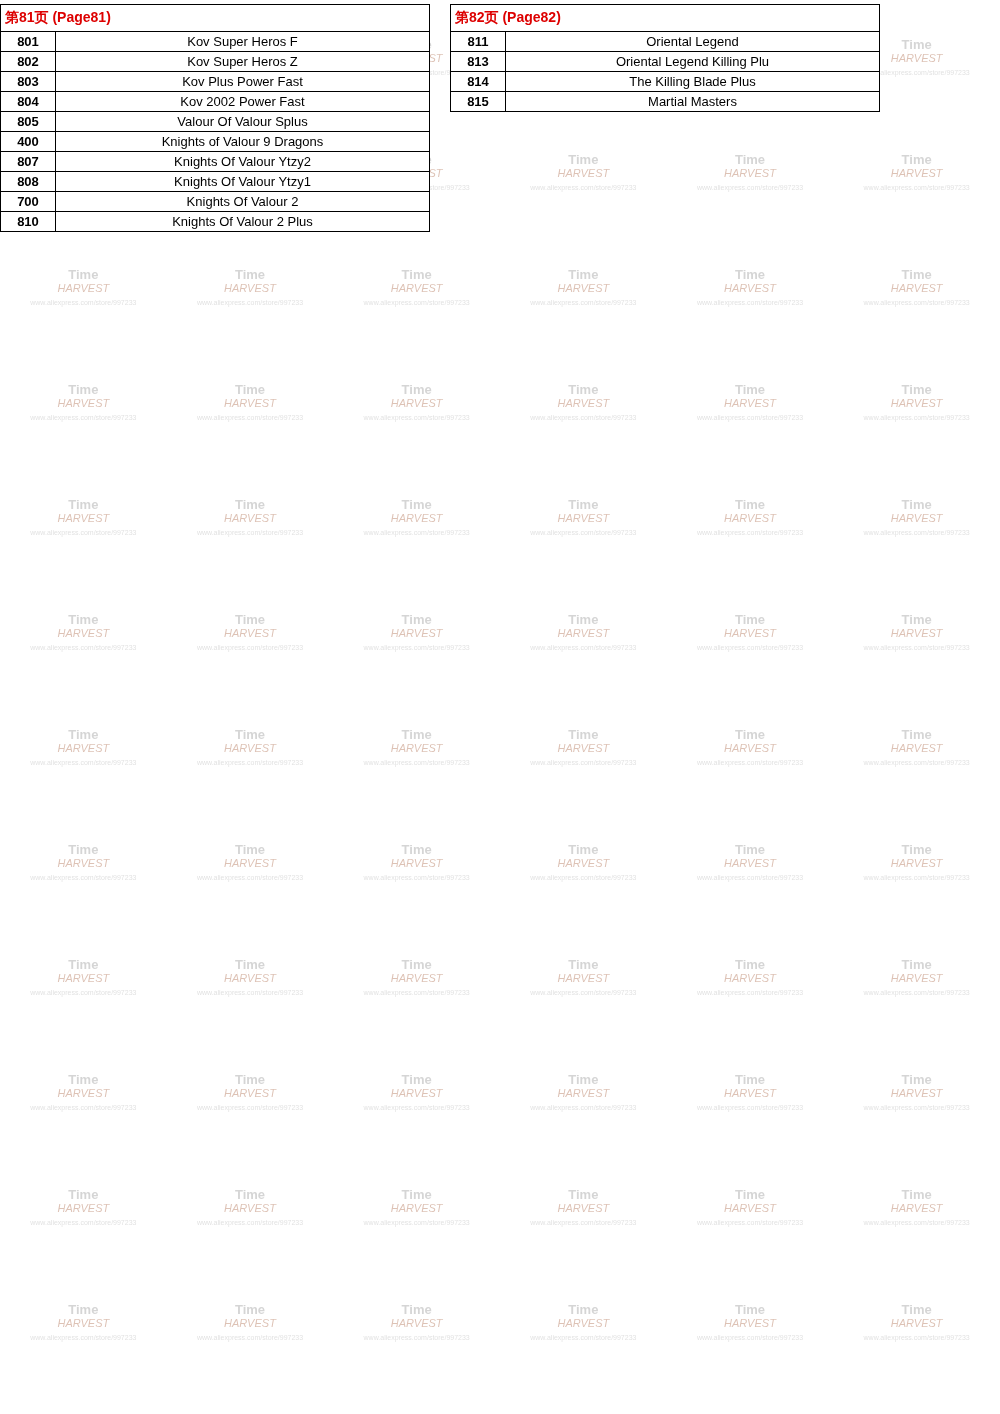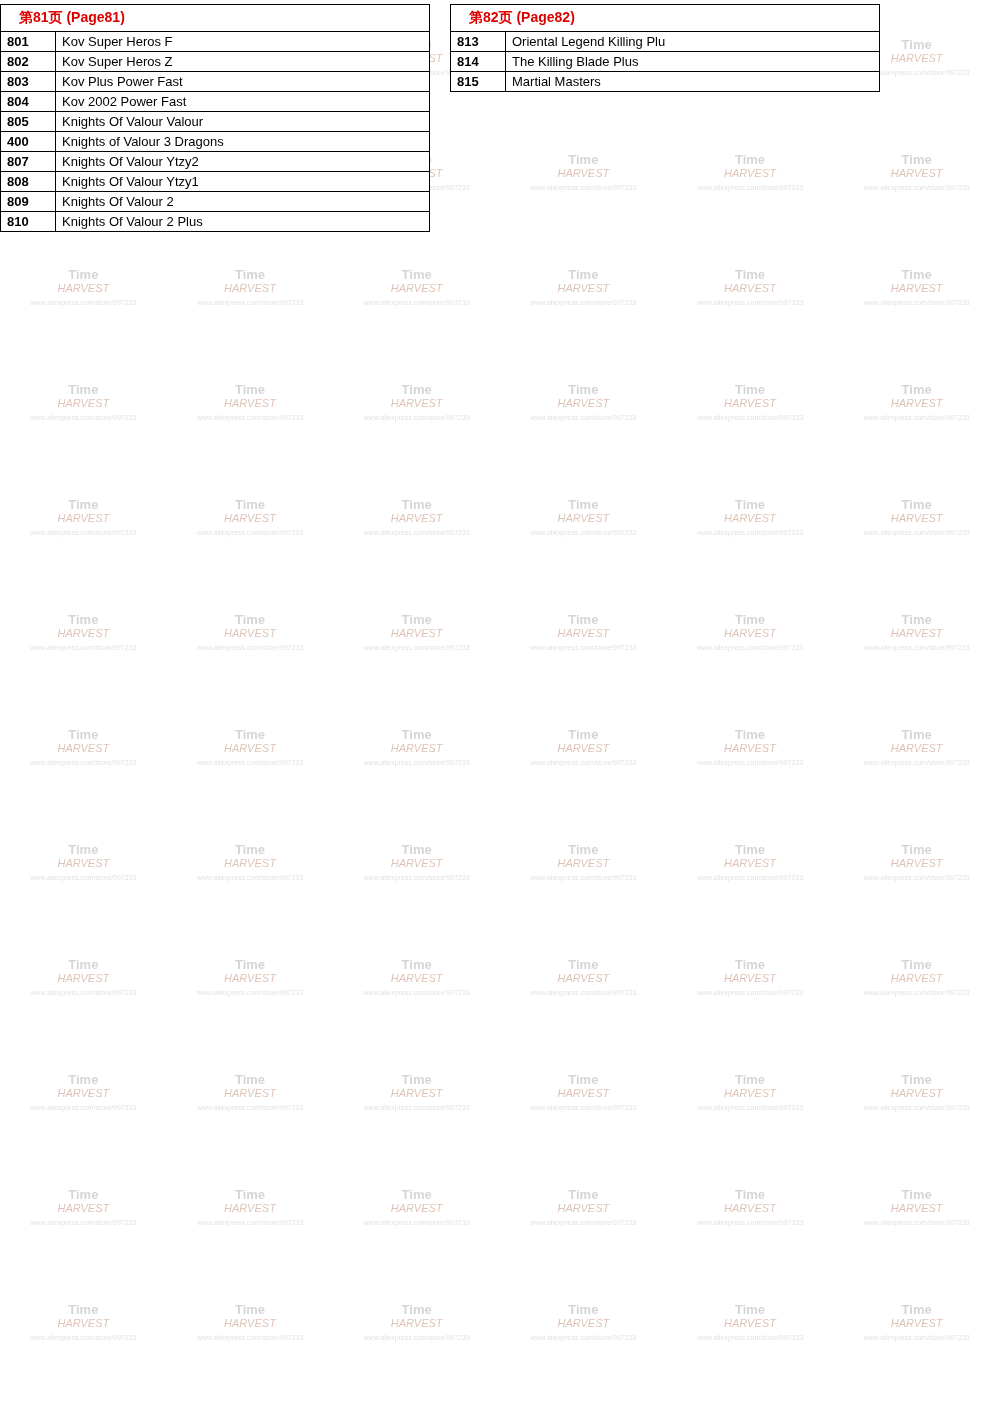--- a/index.html
+++ b/index.html
@@ -65,30 +65,31 @@
 
     .page-table {
       border-collapse: collapse;
       width: 430px;
       background: #fff;
     }
     .page-table th {
       background: #fff;
       font-weight: bold;
       font-size: 14px;
-      padding: 4px 18px;
+      padding: 4px 4px;
       border: 1px solid #000;
       color: #d00;
       text-align: left;
     }
     .page-table td {
       border: 1px solid #000;
       padding: 2px 6px;
       font-size: 13px;
       background: #fff;
+      text-align: center;
     }
     .col-num {
       width: 55px;
       font-weight: bold;
     }
     .col-name {
       font-weight: normal;
     }
 
     .table-gap {
@@ -625,54 +626,58 @@
         <tr>
           <td class="col-num">803</td>
           <td class="col-name">Kov Plus Power Fast</td>
         </tr>
         <tr>
           <td class="col-num">804</td>
           <td class="col-name">Kov 2002 Power Fast</td>
         </tr>
         <tr>
           <td class="col-num">805</td>
-          <td class="col-name">Knights Of Valour Valour</td>
+          <td class="col-name">Valour Of Valour Splus</td>
         </tr>
         <tr>
           <td class="col-num">400</td>
-          <td class="col-name">Knights of Valour 3 Dragons</td>
+          <td class="col-name">Knights of Valour 9 Dragons</td>
         </tr>
         <tr>
           <td class="col-num">807</td>
           <td class="col-name">Knights Of Valour Ytzy2</td>
         </tr>
         <tr>
           <td class="col-num">808</td>
           <td class="col-name">Knights Of Valour Ytzy1</td>
         </tr>
         <tr>
-          <td class="col-num">809</td>
+          <td class="col-num">700</td>
           <td class="col-name">Knights Of Valour 2</td>
         </tr>
         <tr>
           <td class="col-num">810</td>
           <td class="col-name">Knights Of Valour 2 Plus</td>
         </tr>
       </tbody>
   </table>
 
   <div class="table-gap"></div>
 
   <table class="page-table">
     <thead>
       <tr>
         <th colspan="2">第82页  (Page82)</th>
       </tr>
     </thead>
     <tbody id="page82-body">
+    <tr>
+          <td class="col-num">811</td>
+          <td class="col-name">Oriental Legend</td>
+        </tr>
         <tr>
           <td class="col-num">813</td>
           <td class="col-name">Oriental Legend Killing Plu</td>
         </tr>
         <tr>
           <td class="col-num">814</td>
           <td class="col-name">The Killing Blade Plus</td>
         </tr>
         <tr>
           <td class="col-num">815</td>

